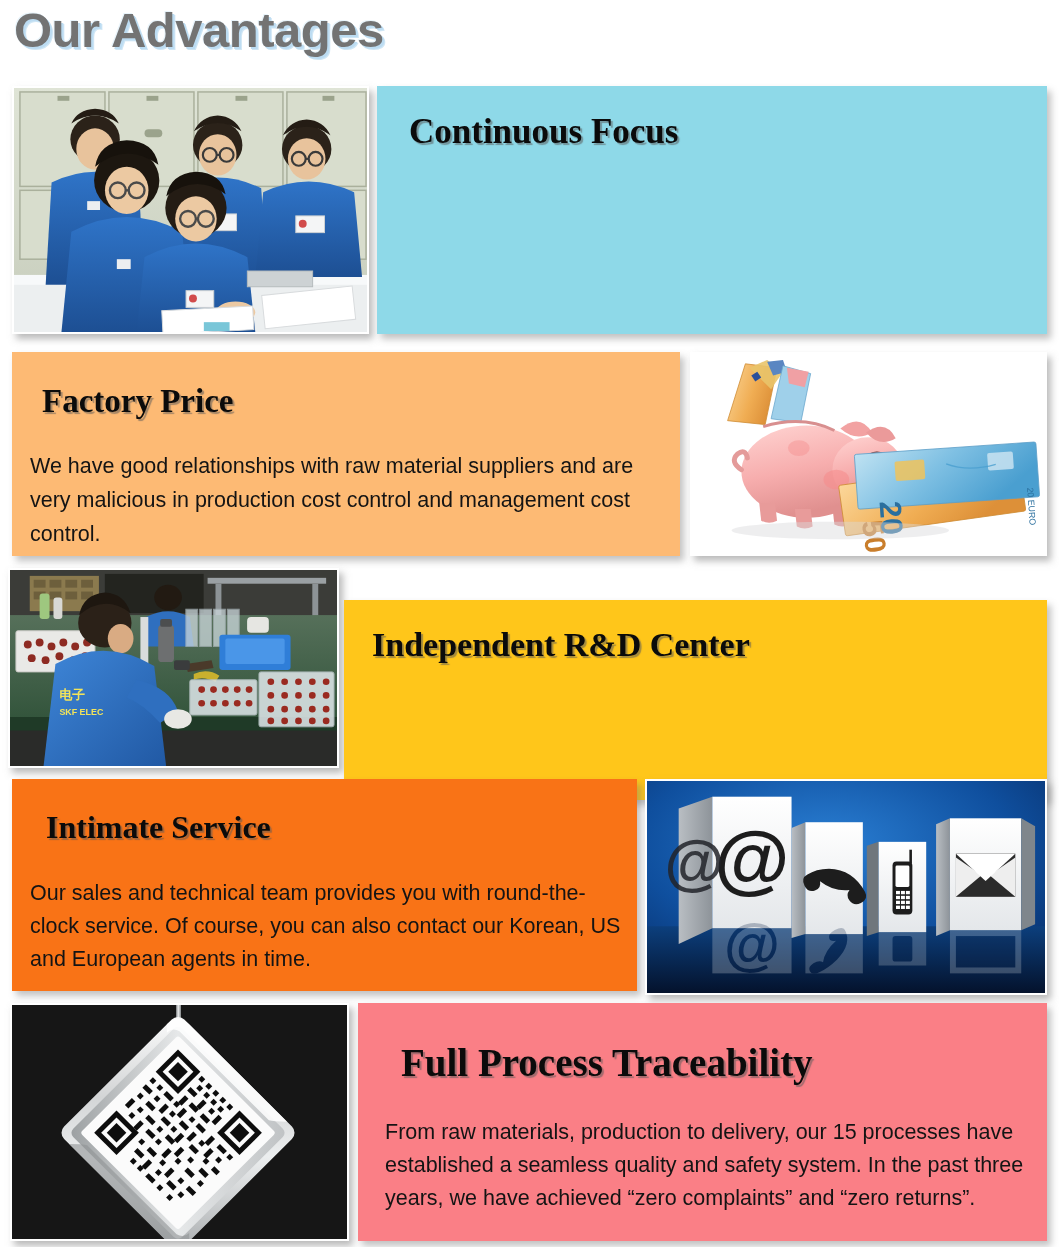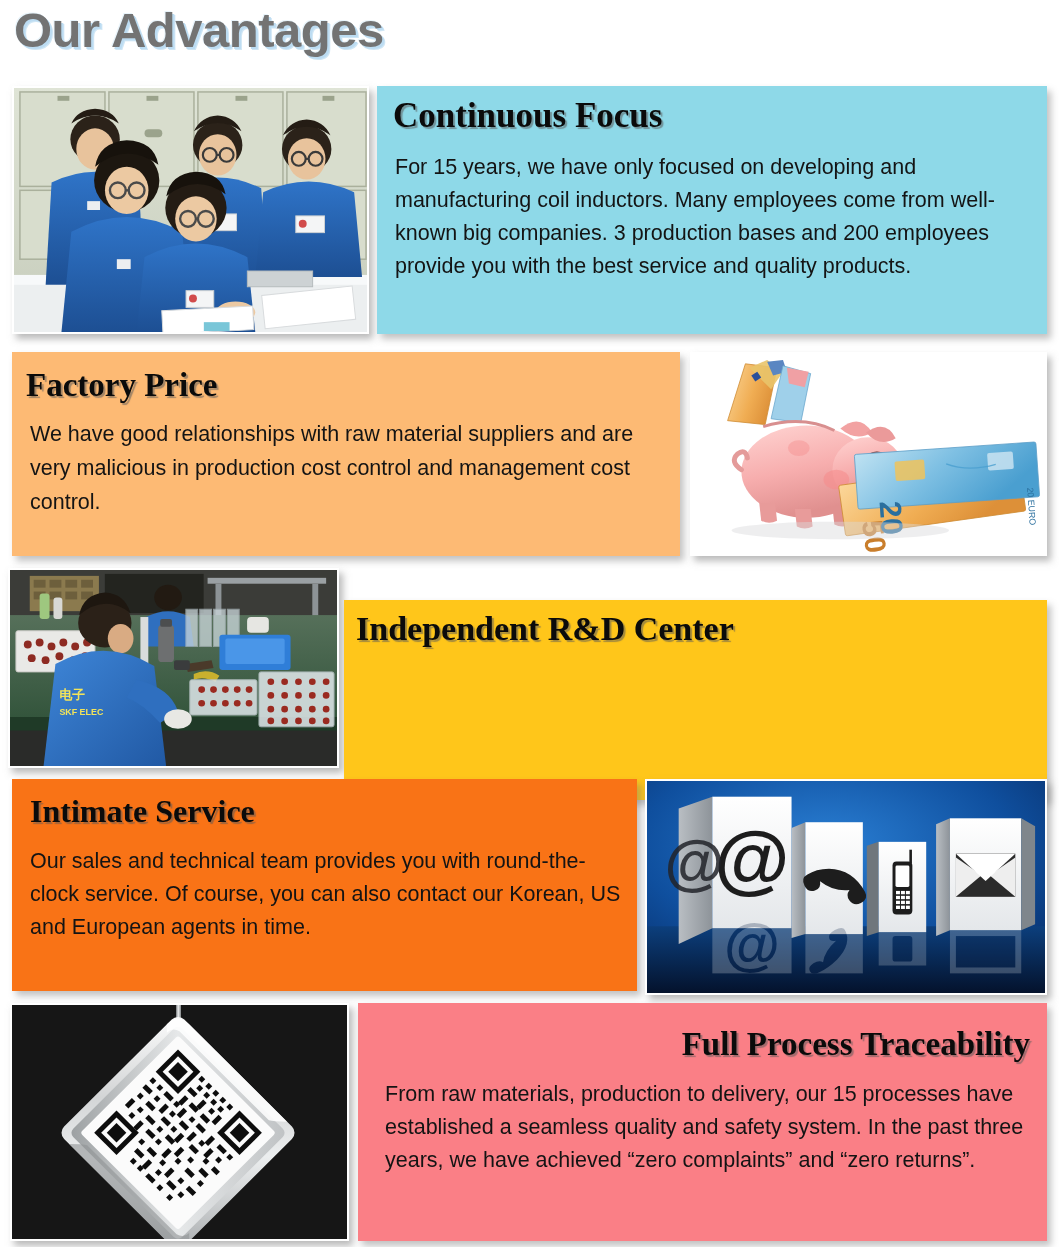--- a/index.html
+++ b/index.html
@@ -38,21 +38,21 @@
     box-sizing: border-box;
     box-shadow: 4px 5px 7px rgba(120,120,120,0.45);
     overflow: hidden;
   }
   .panel-heading {
     font-family: "Liberation Serif", serif;
     font-weight: bold;
     color: #0b0b0b;
     text-shadow: 2px 2px 1px rgba(90,90,90,0.55);
     line-height: 1.05;
-    margin: 0;
+    margin: 16px;
     white-space: nowrap;
   }
   .panel-body {
     font-family: "Liberation Sans", sans-serif;
     color: #141414;
     margin: 0;
   }
 
   
   .photo {
@@ -85,21 +85,21 @@
 
   
   #panel-service { left: 12px;  top: 779px; width: 625px; height: 212px; background: #f97316; }
   #panel-service .panel-heading { font-size: 32px; padding: 16px 0 0 18px; }
   #panel-service .panel-body    { font-size: 21.5px; line-height: 33px; padding: 16px 4px 0 18px; }
   #photo-contact { left: 645px; top: 779px; width: 402px; height: 216px; }
 
   
   #photo-qr     { left: 10px;  top: 1003px; width: 339px; height: 238px; background: #1a1a1a; }
   #panel-trace  { left: 358px; top: 1003px; width: 689px; height: 238px; background: #fa7f86; }
-  #panel-trace .panel-heading { font-size: 33px; padding: 24px 17px 0 27px; text-align: right; }
+  #panel-trace .panel-heading { font-size: 39px; padding: 24px 17px 0 27px; }
   #panel-trace .panel-body    { font-size: 21.5px; line-height: 33px; padding: 16px 16px 0 27px; }
 </style>
 </head>
 <body>
 
 <div class="page-title">Our Advantages</div>
 
 <div class="photo" id="photo-workers">
   <svg viewBox="0 0 357 248" preserveAspectRatio="none">
     <defs>
@@ -201,21 +201,20 @@
       <rect x="252" y="206" width="92" height="34" transform="rotate(-6 298 223)"></rect>
       <rect x="150" y="224" width="92" height="24" transform="rotate(-3 196 236)"></rect>
     </g>
     <rect x="236" y="186" width="66" height="16" fill="#cdd2d4" stroke="#b6bbbd"></rect>
     <rect x="192" y="238" width="26" height="9" fill="#79c6d8"></rect>
   </svg>
 </div>
 
 <div class="panel" id="panel-focus">
   <h2 class="panel-heading">Continuous Focus</h2>
-  <p class="panel-body">For 15 years, we have only focused on developing and manufacturing coil inductors. Many employees come from well-known big companies. 3 production bases and 200 employees provide you with the best service and quality products.</p>
 </div>
 
 <div class="panel" id="panel-price">
   <h2 class="panel-heading">Factory Price</h2>
   <p class="panel-body">We have good relationships with raw material suppliers and are very malicious in production cost control and management cost control.</p>
 </div>
 
 <div class="photo" id="photo-piggy">
   <svg viewBox="0 0 357 204" preserveAspectRatio="none">
     <defs>

